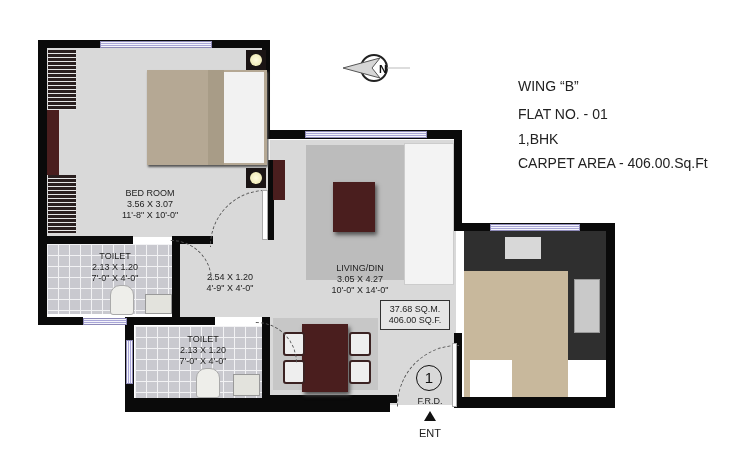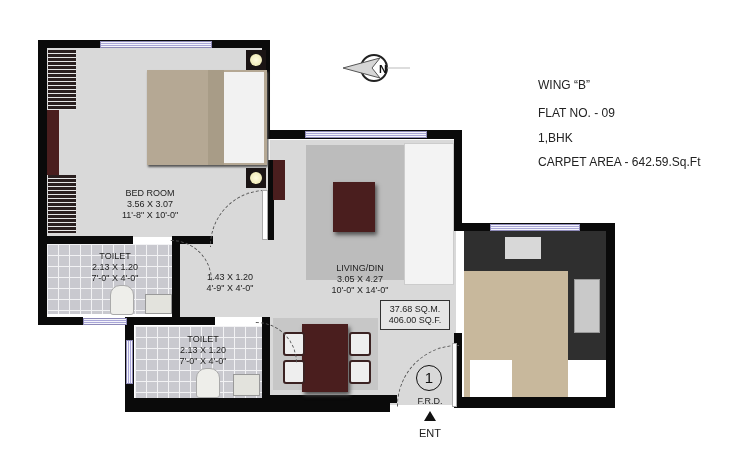--- a/index.html
+++ b/index.html
@@ -7,21 +7,21 @@
   .abs{position:absolute;}
   .wall{position:absolute;background:#0a0a0a;}
   .floor{position:absolute;background:#d9d9d9;}
   .tile{position:absolute;background-color:#c9c9cf;
     background-image:linear-gradient(#f2f2f4 1px,transparent 1px),linear-gradient(90deg,#f2f2f4 1px,transparent 1px);
     background-size:11px 11px;}
   .win-h{position:absolute;height:5px;background:repeating-linear-gradient(#f4f4fa 0 1px,#a9a6d8 1px 2px);border:1px solid #8e8ab8;}
   .win-v{position:absolute;width:5px;background:repeating-linear-gradient(90deg,#f4f4fa 0 1px,#a9a6d8 1px 2px);border:1px solid #8e8ab8;}
   .label{position:absolute;text-align:center;color:#222;font-size:9px;line-height:11px;}
   .label div{white-space:nowrap;text-align:center;}
-  .info{position:absolute;left:538px;color:#222;font-size:12px;white-space:nowrap;}
+  .info{position:absolute;left:518px;color:#222;font-size:14px;white-space:nowrap;}
   .wardrobe{position:absolute;background:#2a1a1a;
     background-image:repeating-linear-gradient(#2a1f1f 0 3px,#e6e6e6 3px 4px);}
   .lamp{position:absolute;width:20px;height:20px;background:#1a1414;}
   .lamp::after{content:"";position:absolute;left:4px;top:4px;width:12px;height:12px;border-radius:50%;background:radial-gradient(#fffbe0,#e9e4a8);}
   .door-post{position:absolute;background:#fff;border:1px solid #aaa;}
   .swing{position:absolute;border:1.5px dashed #555;border-radius:50%;}
 </style>
 </head>
 <body>
 
@@ -106,21 +106,21 @@
     <div>BED ROOM</div>
     <div>3.56 X 3.07</div>
     <div>11'-8" X 10'-0"</div>
   </div>
   <div class="label" style="left:80px;top:251px;width:70px;">
     <div>TOILET</div>
     <div>2.13 X 1.20</div>
     <div>7'-0" X 4'-0"</div>
   </div>
   <div class="label" style="left:195px;top:272px;width:70px;">
-    <div>1.43 X 1.20</div>
+    <div>2.54 X 1.20</div>
     <div>4'-9" X 4'-0"</div>
   </div>
   <div class="label" style="left:168px;top:334px;width:70px;">
     <div>TOILET</div>
     <div>2.13 X 1.20</div>
     <div>7'-0" X 4'-0"</div>
   </div>
   <div class="label" style="left:320px;top:242px;width:80px;margin-top:21px;">
     <div>LIVING/DIN</div>
     <div>3.05 X 4.27</div>
@@ -140,16 +140,16 @@
   <div class="abs" style="left:340px;top:48px;width:70px;height:40px;">
     <svg width="70" height="40" viewBox="0 0 70 40">
       <circle cx="34" cy="20" r="13" fill="none" stroke="#222" stroke-width="2"></circle>
       <line x1="47" y1="20" x2="70" y2="20" stroke="#bbb" stroke-width="1"></line>
       <polygon points="3,20 40,10 32,20 40,30" fill="#d6d6d6" stroke="#555" stroke-width="1"></polygon>
       <text x="39" y="25" font-size="11" font-weight="bold" fill="#111" font-family="Liberation Sans, sans-serif">N</text>
     </svg>
   </div>
 
   <div class="info" style="top:78px;">WING “B”</div>
-  <div class="info" style="top:106px;">FLAT NO. - 09</div>
+  <div class="info" style="top:106px;">FLAT NO. - 01</div>
   <div class="info" style="top:131px;">1,BHK</div>
-  <div class="info" style="top:155px;">CARPET AREA - 642.59.Sq.Ft</div>
+  <div class="info" style="top:155px;">CARPET AREA - 406.00.Sq.Ft</div>
 </div>
 
 </body></html>

